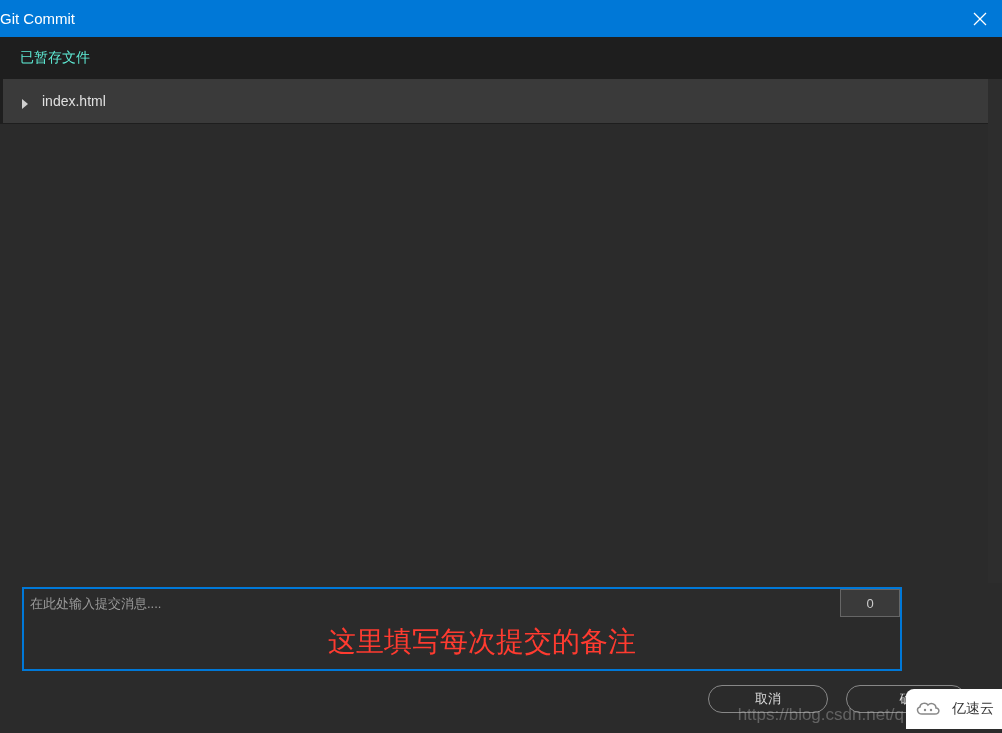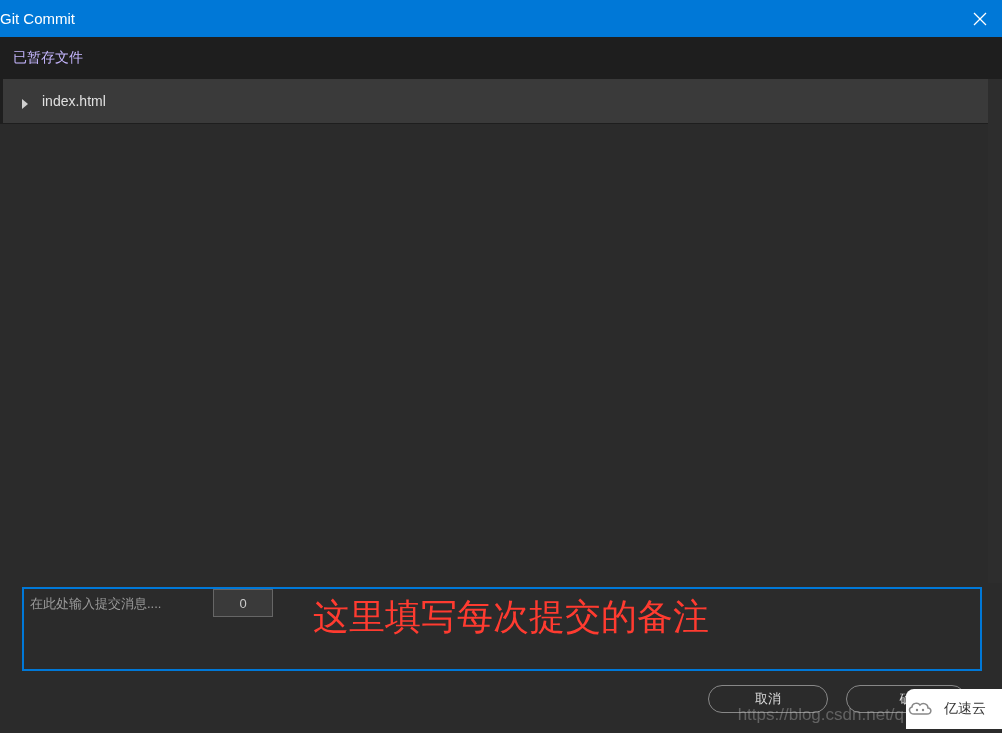--- a/index.html
+++ b/index.html
@@ -37,22 +37,22 @@
   }
   .titlebar-close svg {
     width: 14px;
     height: 14px;
   }
   .subheader {
     height: 42px;
     background: #1e1e1e;
     display: flex;
     align-items: center;
-    padding-left: 13px;
-    color: #c4b5fd;
+    padding-left: 20px;
+    color: #5eead4;
     font-size: 14px;
   }
   .file-list {
     padding: 0 7px 16px 3px;
   }
   .file-row {
     height: 44px;
     background: #3a3a3a;
     display: flex;
     align-items: center;
@@ -93,26 +93,26 @@
     bottom: 0;
     left: 0;
     right: 0;
     height: 150px;
     background: #2b2b2b;
   }
   .commit-input-wrap {
     position: absolute;
     left: 22px;
     top: 4px;
-    width: 960px;
+    width: 880px;
     height: 84px;
     border: 2px solid #0078d7;
     background: #2b2b2b;
     display: flex;
-    flex-direction: row;
+    flex-direction: column;
   }
   .input-top-row {
     display: flex;
     align-items: stretch;
     height: 30px;
   }
   .commit-textarea {
     flex: 1;
     background: transparent;
     border: none;
@@ -133,24 +133,25 @@
     border: 1px solid #666;
     background: #3a3a3a;
     color: #ccc;
     font-size: 13px;
     display: flex;
     align-items: center;
     justify-content: center;
   }
   .annotation {
     color: #ff3b30;
-    font-size: 36px;
+    font-size: 28px;
     padding-left: 40px;
     padding-top: 4px;
     font-weight: 400;
+    text-align: center;
   }
   .button-row {
     position: absolute;
     bottom: 20px;
     right: 36px;
     display: flex;
     gap: 18px;
   }
   .btn {
     width: 120px;
@@ -177,20 +178,21 @@
   .watermark-logo {
     position: absolute;
     bottom: 4px;
     right: 0;
     width: 96px;
     height: 40px;
     background: #fff;
     border-top-left-radius: 8px;
     display: flex;
     align-items: center;
+    justify-content: center;
     gap: 10px;
   }
   .watermark-logo .cloud {
     width: 28px;
     height: 18px;
     position: relative;
   }
   .watermark-logo .cloud svg {
     width: 28px;
     height: 18px;

